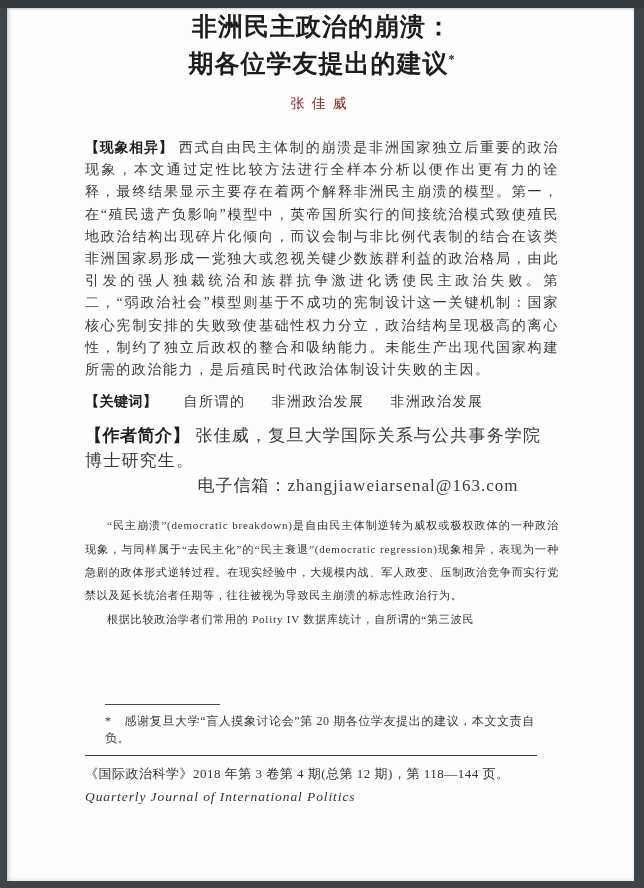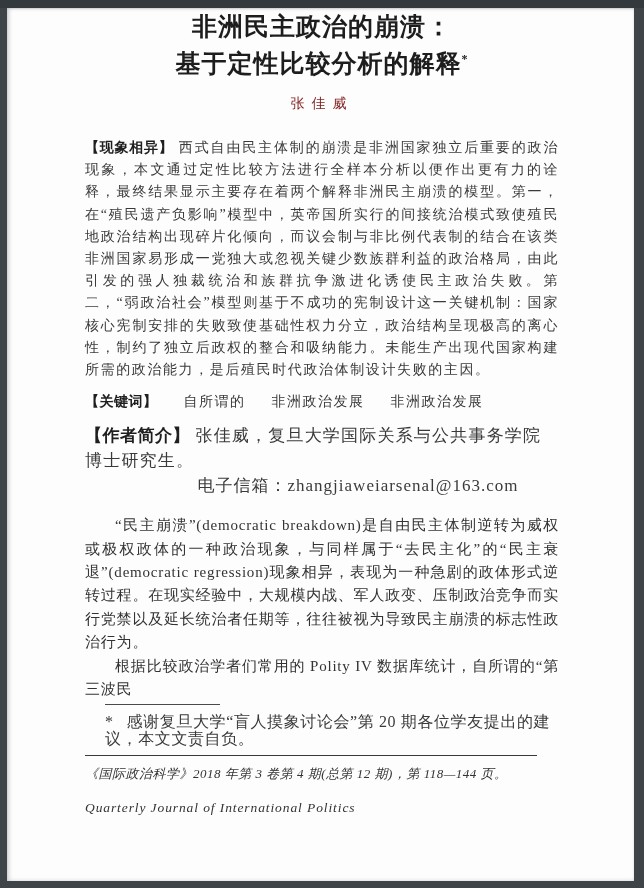--- a/index.html
+++ b/index.html
@@ -43,60 +43,60 @@
   .keywords{
     margin-top:9px;font-size:14px;line-height:22px;color:#3a3a3a;letter-spacing:1.5px;
   }
   .keywords .kw{margin-left:26px;}
   .bio{
     margin-top:10px;font-size:17px;line-height:25px;color:#3a3a3a;letter-spacing:1.2px;
   }
   .bio .email-line{padding-left:72px;letter-spacing:1px;text-align:center;}
   .bodytext{
     margin-top:16px;
-    font-size:15px;line-height:23.4px;letter-spacing:0.8px;
+    font-size:11px;line-height:23.4px;letter-spacing:0.8px;
     text-align:justify;color:#333;
   }
   .bodytext p{margin:0;text-indent:2em;}
   .footer{
     position:absolute;left:78px;top:696px;width:474px;
   }
   .rule-short{
     margin-left:20px;width:115px;height:0;
     border-top:1.5px solid #4a4a4a;
   }
   .footnote{
     margin-top:8px;padding-left:20px;
-    font-size:16px;line-height:17px;color:#3a3a3a;letter-spacing:0.6px;
+    font-size:12px;line-height:17px;color:#3a3a3a;letter-spacing:0.6px;
   }
   .footnote .fmark{margin-right:13px;}
   .rule-full{
     margin-top:8px;width:452px;height:0;
     border-top:1.5px solid #3b3b3b;
   }
   .citation{
     margin-top:9px;font-size:13px;line-height:18px;
-    font-style:italic;color:#333;letter-spacing:0.5px;
+    color:#333;letter-spacing:0.5px;
   }
   .journal-en{
-    margin-top:16px;font-size:13.5px;line-height:18px;
+    margin-top:5px;font-size:13.5px;line-height:18px;
     font-style:italic;color:#333;letter-spacing:0.9px;
   }
 </style>
 </head>
 <body>
 
 <div class="canvas">
   <div class="page">
 
     <div class="content">
 
       <div class="title">
         <div>非洲民主政治的崩溃：</div>
-        <div><span>基于定性比较分析的解释</span><sup>*</sup></div>
+        <div><span>期各位学友提出的建议</span><sup>*</sup></div>
       </div>
 
       <div class="author">张佳威</div>
 
       <div class="abstract">
         <span class="label">【现象相异】</span>
         <span>西式自由民主体制的崩溃是非洲国家独立后重要的政治现象，本文通过定性比较方法进行全样本分析以便作出更有力的诠释，最终结果显示主要存在着两个解释非洲民主崩溃的模型。第一，在“殖民遗产负影响”模型中，英帝国所实行的间接统治模式致使殖民地政治结构出现碎片化倾向，而议会制与非比例代表制的结合在该类非洲国家易形成一党独大或忽视关键少数族群利益的政治格局，由此引发的强人独裁统治和族群抗争激进化诱使民主政治失败。第二，“弱政治社会”模型则基于不成功的宪制设计这一关键机制：国家核心宪制安排的失败致使基础性权力分立，政治结构呈现极高的离心性，制约了独立后政权的整合和吸纳能力。未能生产出现代国家构建所需的政治能力，是后殖民时代政治体制设计失败的主因。</span>
       </div>
 
       <div class="keywords">

